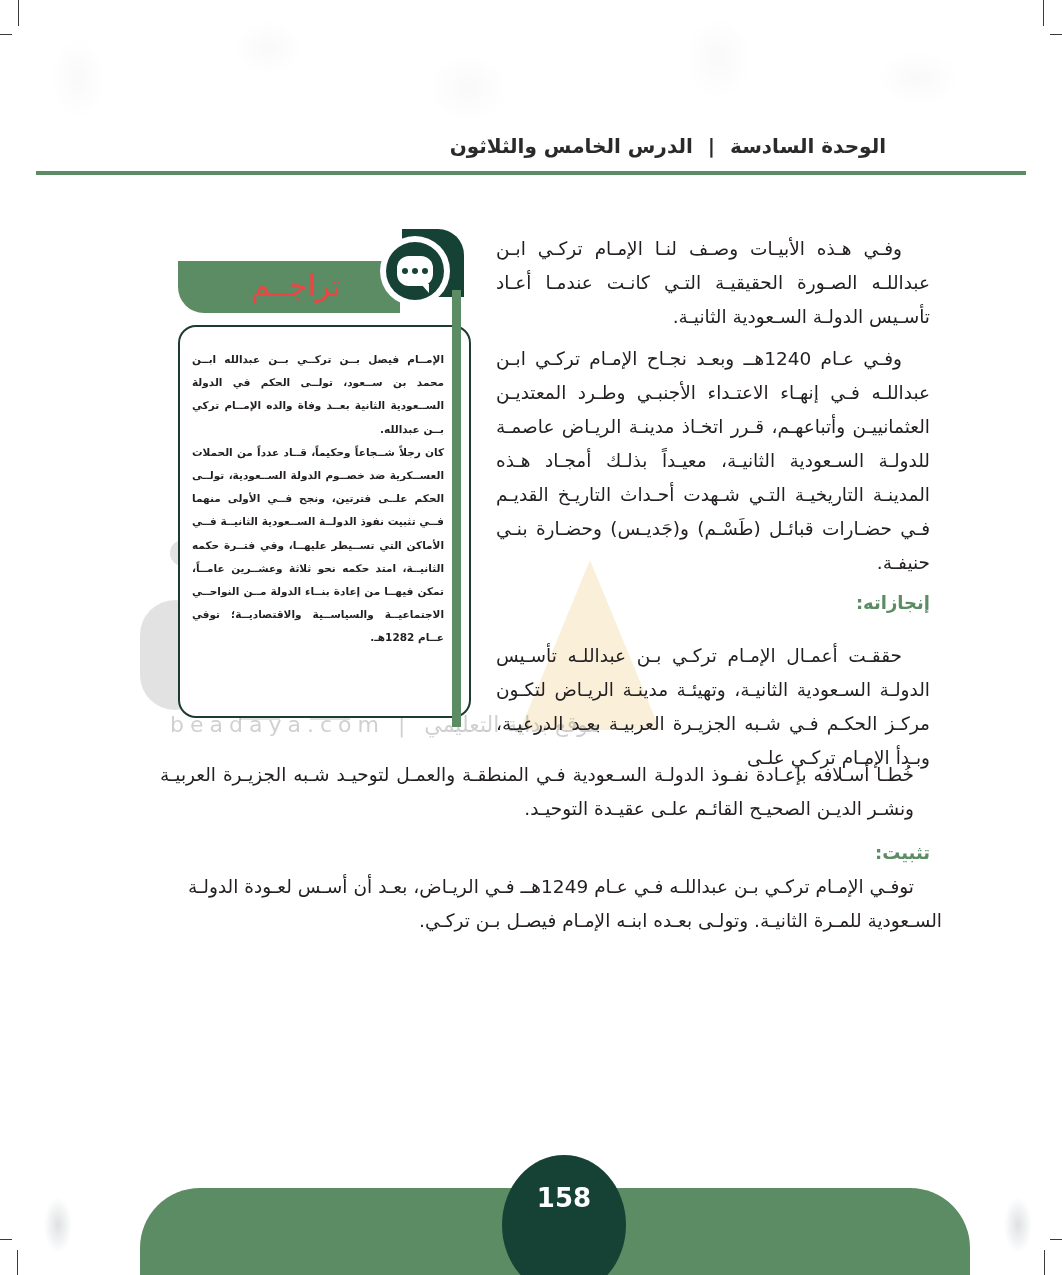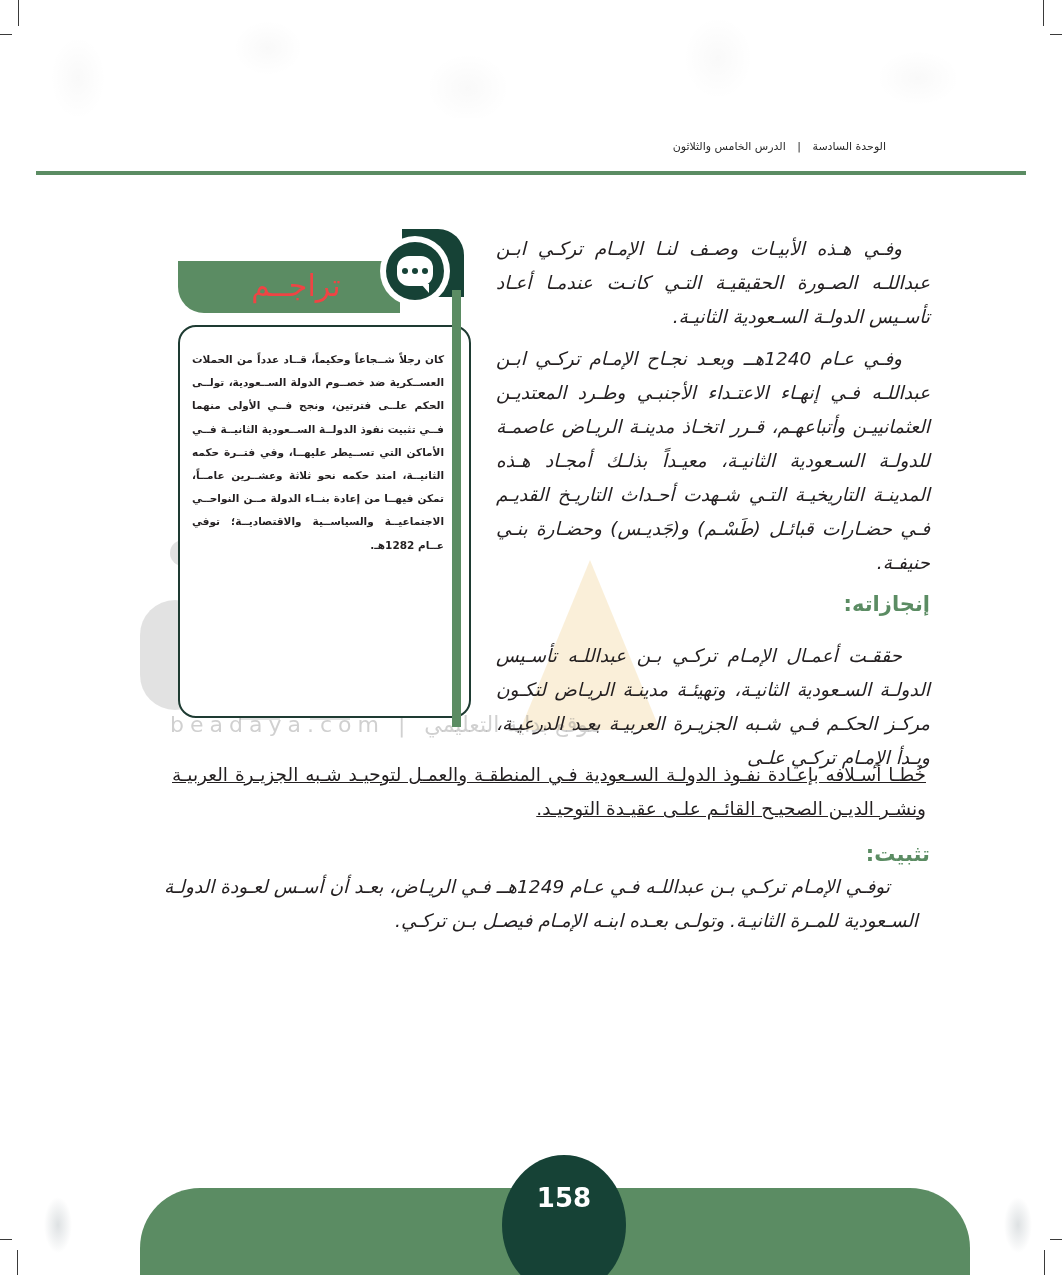--- a/index.html
+++ b/index.html
@@ -25,37 +25,37 @@
     position: absolute; left: 36px; right: 36px; top: 130px; height: 32px;
     display: flex; justify-content: space-between; align-items: center;
     direction: rtl; padding: 0 140px 0 140px;
   }
   .header-left {
     direction: rtl; font-family: "DejaVu Sans", sans-serif; font-weight: bold;
     font-size: 15px; color: #2a2a2a; white-space: nowrap;
   }
   .header-sep { margin: 0 8px; }
   .header-right {
-    font-weight: normal; font-size: 11px; color: #2a2a2a; white-space: nowrap;
+    font-weight: bold; font-size: 20px; color: #2a2a2a; white-space: nowrap;
   }
   .header-rule {
     position: absolute; left: 36px; right: 36px; top: 171px; height: 4px;
     background: #5b8c63;
   }
 
   
   .col-text {
     position: absolute; direction: rtl; text-align: justify; text-align-last: right;
     font-family: "DejaVu Sans", sans-serif; font-size: 18.5px; line-height: 34px;
     color: #231f20;
   }
-  .indent { text-indent: 28px; font-style: italic; }
+  .indent { text-indent: 28px; }
   .section-head {
     position: absolute; direction: rtl; text-align: right;
-    font-family: "DejaVu Sans", sans-serif; font-size: 21px; font-weight: bold;
+    font-family: "DejaVu Sans", sans-serif; font-size: 18px; font-weight: bold;
     color: #5b8c63;
   }
 
   
   .side-title-bar {
     position: absolute; left: 178px; top: 261px; width: 222px; height: 52px;
     background: #5b8c63; border-radius: 0 0 0 26px;
   }
   .side-title-text {
     position: absolute; left: 236px; top: 262px; width: 120px; height: 48px;
@@ -170,40 +170,41 @@
 <div class="wm-text">beadaya.com | موقع بداية التعليمي</div>
 
 <p class="col-text indent" style="left:496px;top:232px;width:434px;">وفـي هـذه الأبيـات وصـف لنـا الإمـام تركـي ابـن عبداللـه الصـورة الحقيقيـة التـي كانـت عندمـا أعـاد تأسـيس الدولـة السـعودية الثانيـة.</p>
 
 <p class="col-text indent" style="left:496px;top:342px;width:434px;">وفـي عـام 1240هــ وبعـد نجـاح الإمـام تركـي ابـن عبداللـه فـي إنهـاء الاعتـداء الأجنبـي وطـرد المعتديـن العثمانييـن وأتباعهـم، قـرر اتخـاذ مدينـة الريـاض عاصمـة للدولـة السـعودية الثانيـة، معيـداً بذلـك أمجـاد هـذه المدينـة التاريخيـة التـي شـهدت أحـداث التاريـخ القديـم فـي حضـارات قبائـل (طَسْـم) و(جَديـس) وحضـارة بنـي حنيفـة.</p>
 
 <div class="section-head" style="left:760px;top:592px;width:170px;">إنجازاته:</div>
 
 <p class="col-text indent" style="left:496px;top:639px;width:434px;">حققـت أعمـال الإمـام تركـي بـن عبداللـه تأسـيس الدولـة السـعودية الثانيـة، وتهيئـة مدينـة الريـاض لتكـون مركـز الحكـم فـي شـبه الجزيـرة العربيـة بعـد الدرعيـة، وبـدأ الإمـام تركـي علـى</p>
 
-<p class="col-text" style="left:172px;top:758px;width:754px;text-decoration:underline;">خُطـا أسـلافه بإعـادة نفـوذ الدولـة السـعودية فـي المنطقـة والعمـل لتوحيـد شـبه الجزيـرة العربيـة ونشـر الديـن الصحيـح القائـم علـى عقيـدة التوحيـد.</p>
+<p class="col-text" style="left:160px;top:758px;width:754px;">خُطـا أسـلافه بإعـادة نفـوذ الدولـة السـعودية فـي المنطقـة والعمـل لتوحيـد شـبه الجزيـرة العربيـة ونشـر الديـن الصحيـح القائـم علـى عقيـدة التوحيـد.</p>
 
 <div class="section-head" style="left:760px;top:842px;width:170px;">تثبيت:</div>
 
-<p class="col-text indent" style="left:164px;top:870px;width:754px;">توفـي الإمـام تركـي بـن عبداللـه فـي عـام 1249هــ فـي الريـاض، بعـد أن أسـس لعـودة الدولـة السـعودية للمـرة الثانيـة. وتولـى بعـده ابنـه الإمـام فيصـل بـن تركـي.</p>
+<p class="col-text indent" style="left:188px;top:870px;width:754px;">توفـي الإمـام تركـي بـن عبداللـه فـي عـام 1249هــ فـي الريـاض، بعـد أن أسـس لعـودة الدولـة السـعودية للمـرة الثانيـة. وتولـى بعـده ابنـه الإمـام فيصـل بـن تركـي.</p>
 
 <div class="side-dark-tab"></div>
 <div class="side-title-bar"></div>
 <div class="side-box"></div>
 <div class="side-vert"></div>
 <div class="side-title-text">تراجــم</div>
 <div class="icon-circle">
   <div class="icon-inner">
     <div class="bubble">
       <span class="dot"></span>
         <span class="dot"></span>
         <span class="dot"></span>
     </div>
   </div>
 </div>
 
 <div class="side-body">
+  <p>الإمــام فيصل بــن تركــي بــن عبدالله ابــن محمد بن ســعود، تولــى الحكم في الدولة الســعودية الثانية بعــد وفاة والده الإمــام تركي بــن عبدالله.</p>
   <p>كان رجلاً شــجاعاً وحكيماً، قــاد عدداً من الحملات العســكرية ضد خصــوم الدولة الســعودية، تولــى الحكم علــى فترتين، ونجح فــي الأولى منهما فــي تثبيت نفوذ الدولــة الســعودية الثانيــة فــي الأماكن التي تســيطر عليهــا، وفي فتــرة حكمه الثانيــة، امتد حكمه نحو ثلاثة وعشــرين عامــاً، تمكن فيهــا من إعادة بنــاء الدولة مــن النواحــي الاجتماعيــة والسياســية والاقتصاديــة؛ توفي عــام 1282هـ.</p>
 </div>
 
 <div class="footer-pattern"></div>
 <div class="footer-band"></div>
 <div class="page-num">158</div>
 
 </body></html>

